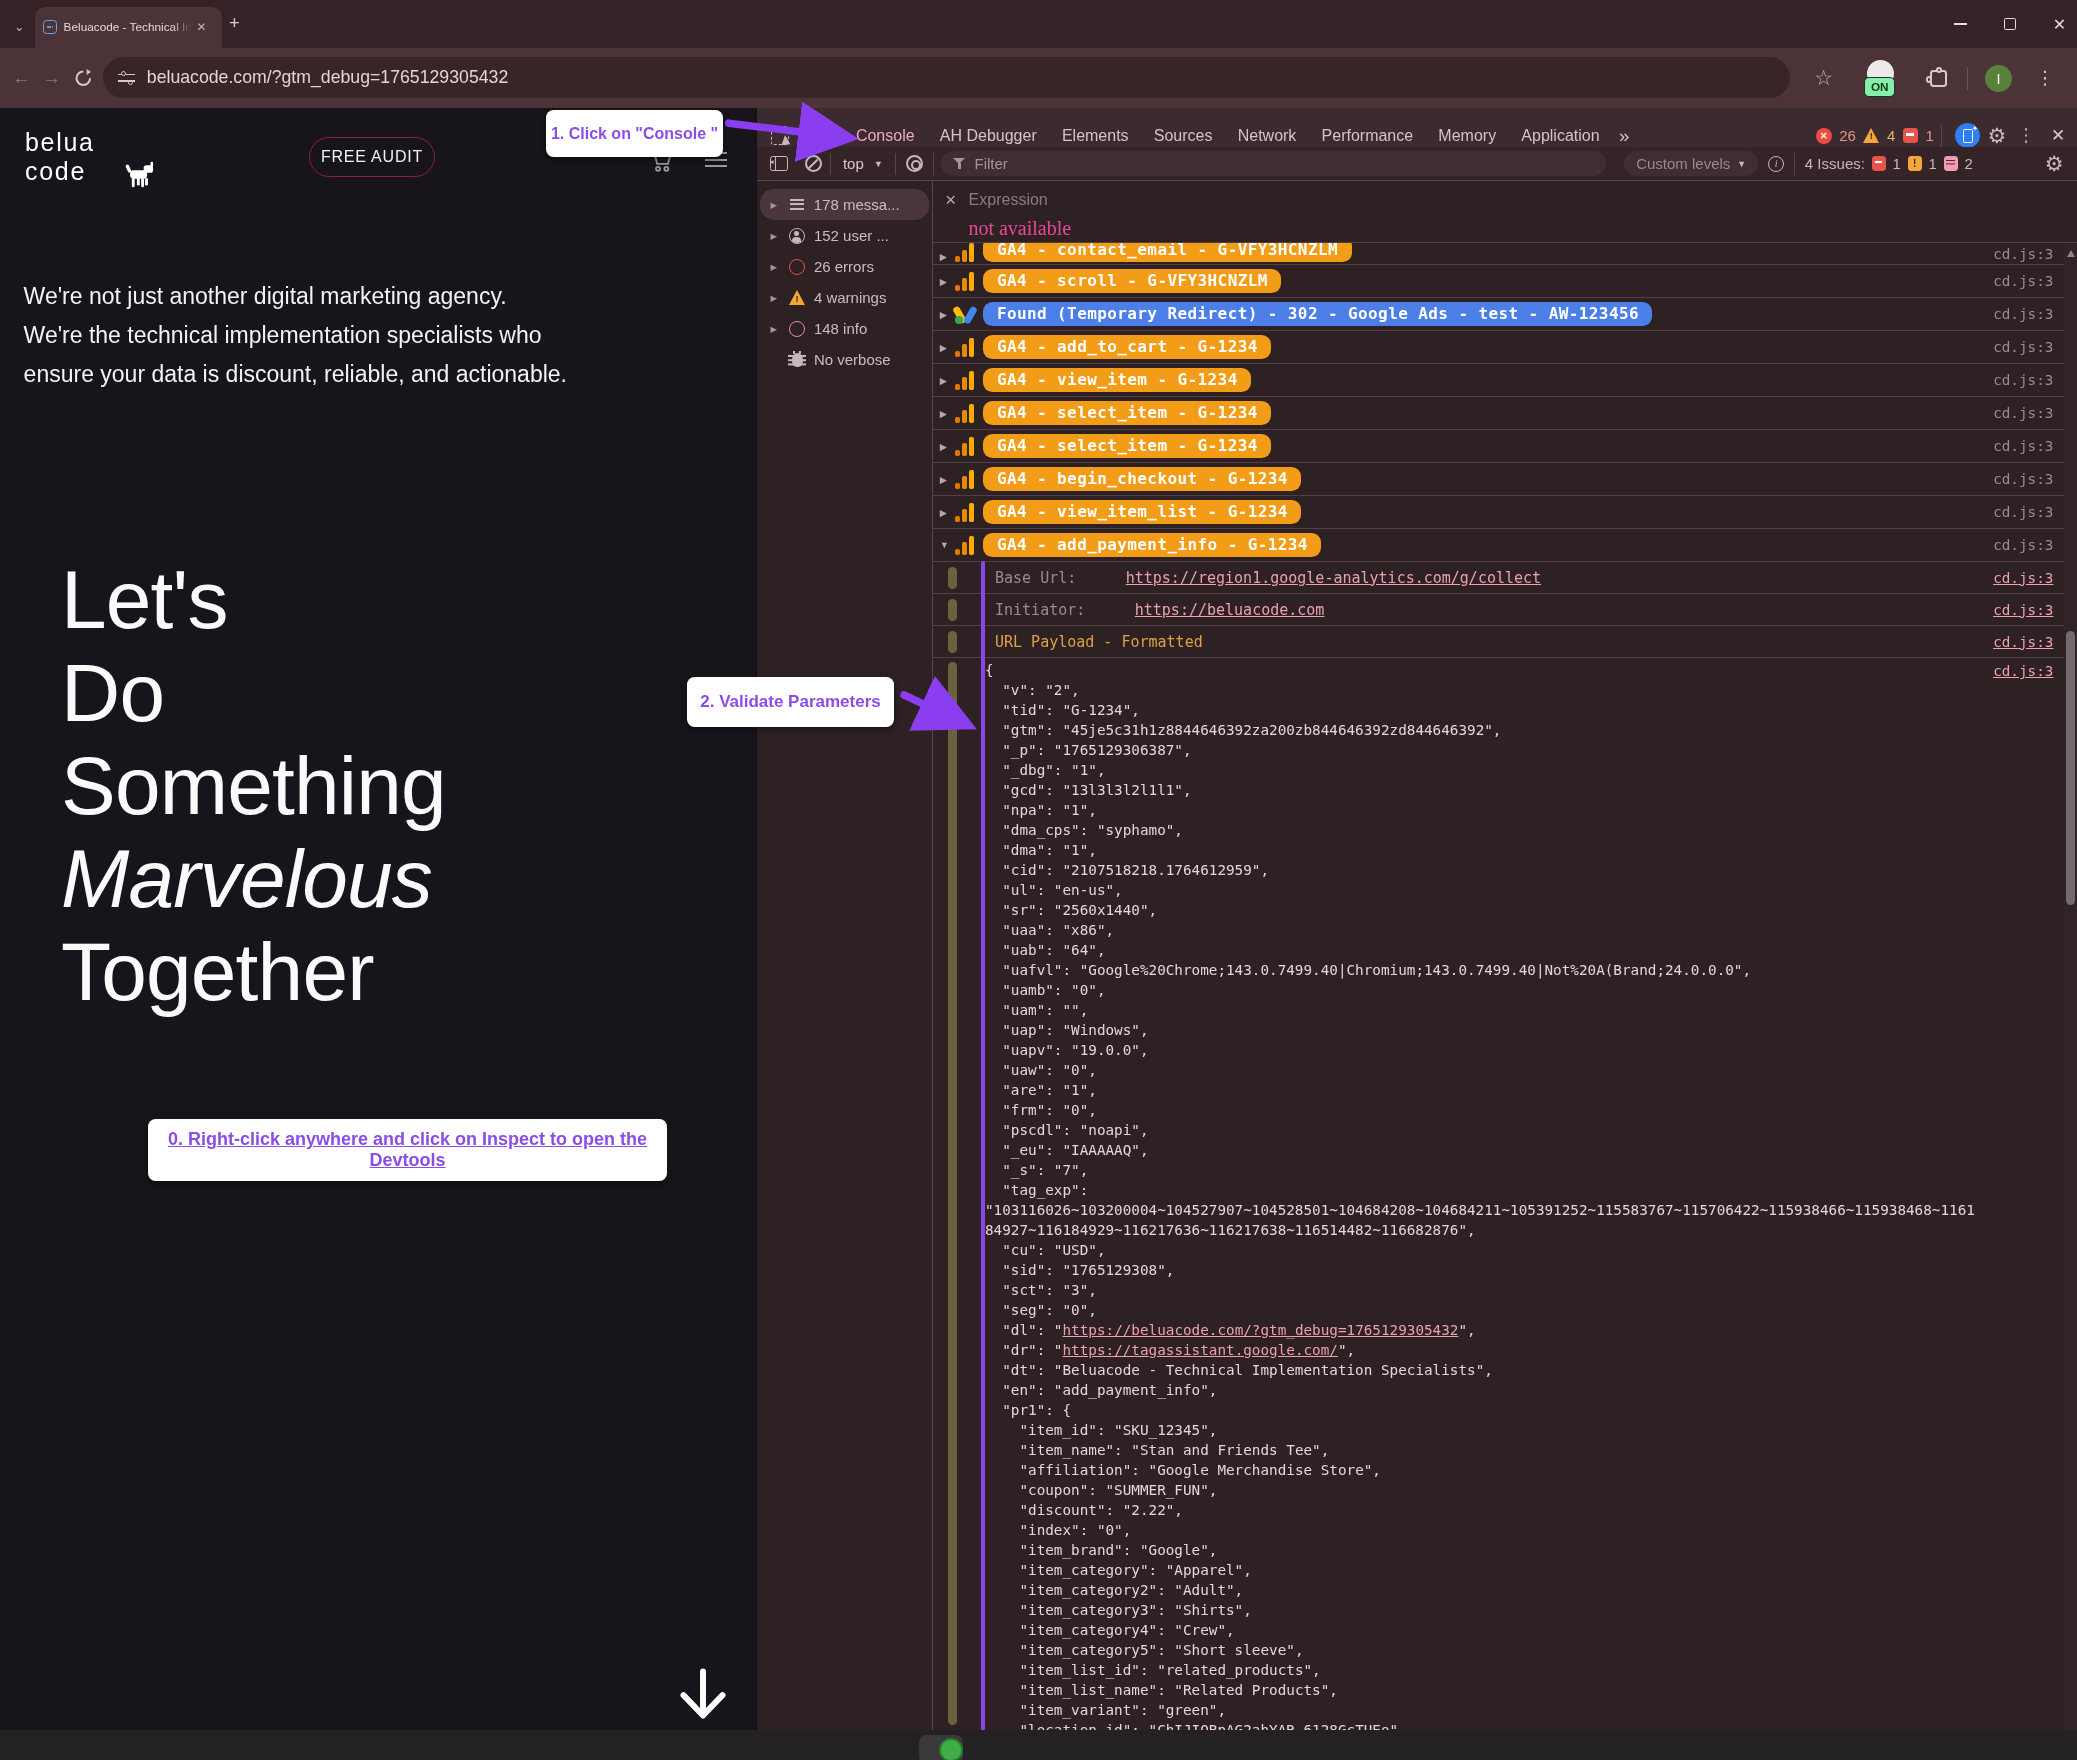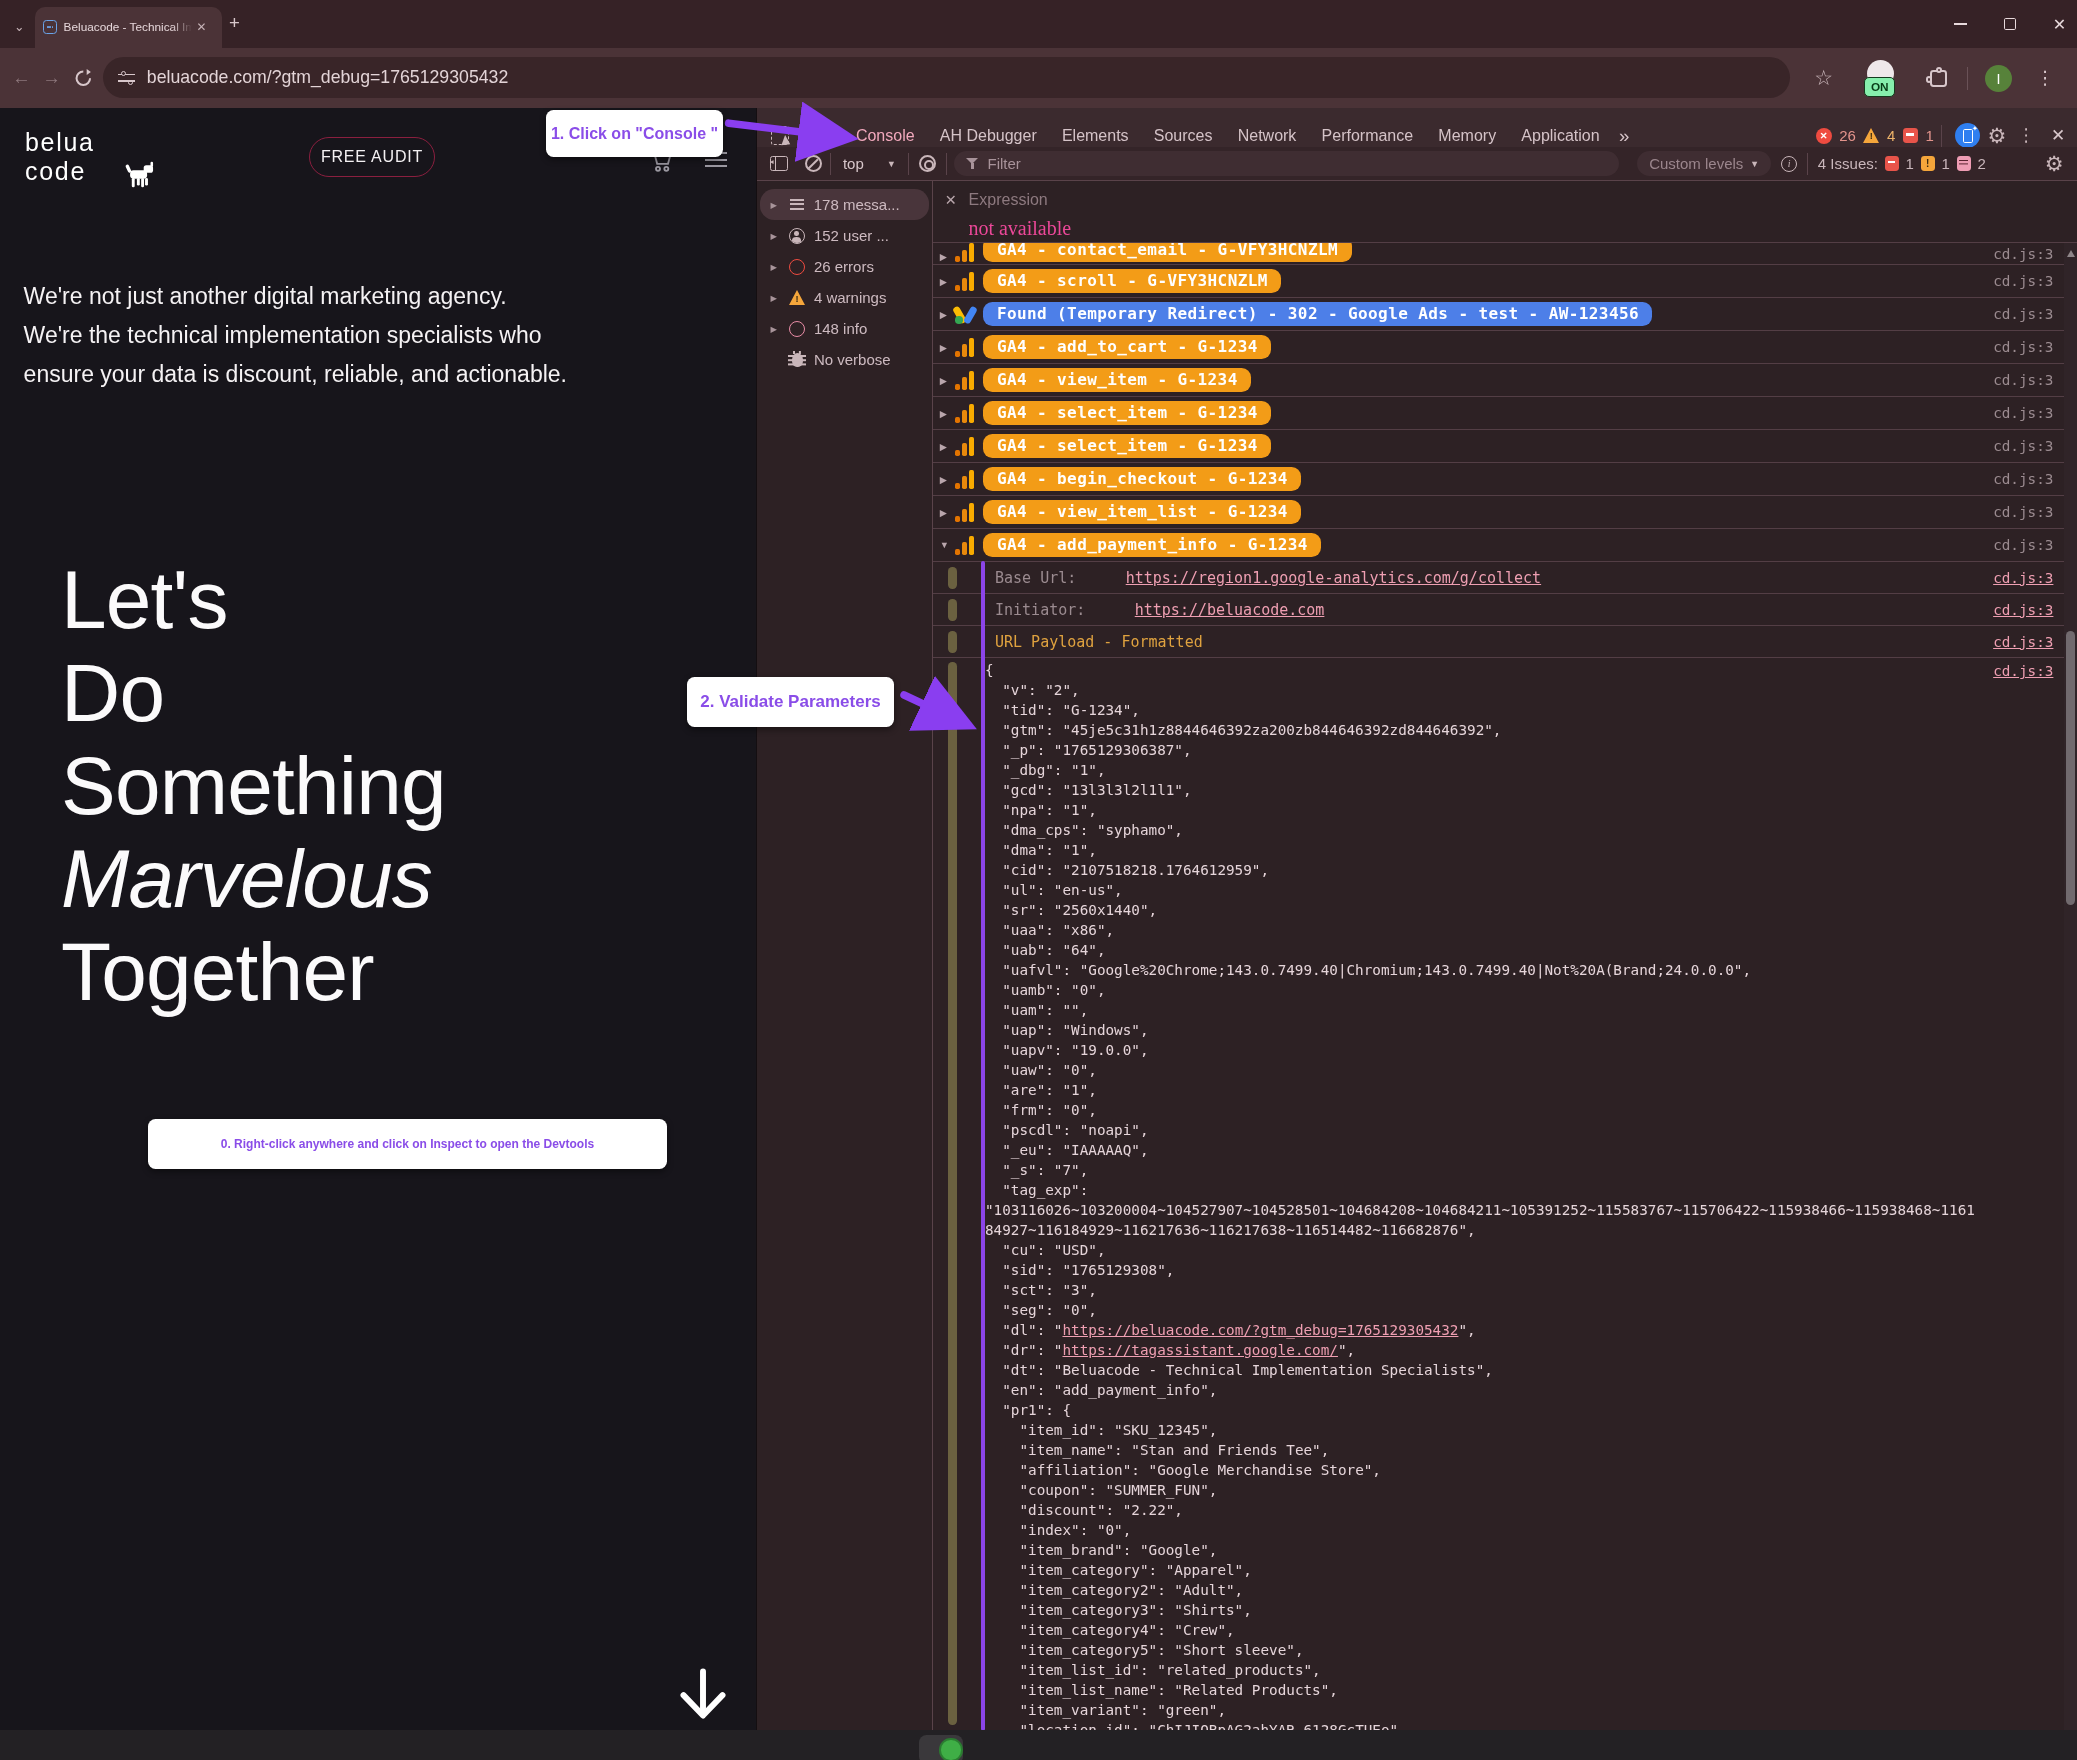--- a/index.html
+++ b/index.html
@@ -107,21 +107,21 @@
   .dots3 { color:#c9b6ba; font-size:17.7px; padding:0 3.4px; }
   .dt-close { color:#d8c7cb; font-size:17px; padding-left:5px; }
 
   .dt-toolbar { position:absolute; left:0; top:39px; width:100%; height:34px; background:#342428;
     display:flex; align-items:center; border-bottom:0.8px solid #5a434a; }
   .panel-ico { position:relative; width:18.6px; height:15px; border:1.7px solid #c9b6ba; border-radius:2.5px; margin:0 8.4px 0 12.6px; }
   .panel-ico::before { content:""; position:absolute; left:4.2px; top:0; bottom:0; width:1.7px; background:#c9b6ba; }
   .panel-ico::after { content:"◂"; position:absolute; left:-0.8px; top:0px; font-size:7.6px; color:#c9b6ba; }
   .block-ico { position:relative; width:17px; height:17px; border:2.1px solid #c9b6ba; border-radius:50%; margin:0 8.4px; }
   .block-ico::after { content:""; position:absolute; left:-0.8px; top:5.5px; width:14.3px; height:2.1px; background:#c9b6ba; transform:rotate(-45deg); }
-  .ctx-sel { display:flex; align-items:center; gap:23px; color:#d8c7cb; font-size:15px; margin:0 11.8px; }
+  .ctx-sel { display:flex; align-items:center; gap:10px; color:#d8c7cb; font-size:15px; margin:0 11.8px; }
   .caret { font-size:9.3px; color:#c9b6ba; }
   .eye-ico { position:relative; width:17.7px; height:17.7px; border:2.1px solid #c9b6ba; border-radius:50%; margin:0 10px; }
   .eye-ico::after { content:""; position:absolute; left:3.8px; top:3.8px; width:5.9px; height:5.9px; border:2.1px solid #c9b6ba; border-radius:50%; }
   .filter-pill { position:relative; height:24.5px; width:665px; background:#3f2d32; border-radius:12.6px;
     display:flex; align-items:center; padding:0 11.8px; gap:8.4px; margin-left:6.7px; }
   .funnel { position:relative; width:13.5px; height:11.8px; }
   .funnel::before { content:""; position:absolute; left:0; top:0; width:0; height:0;
     border-left:6.7px solid transparent; border-right:6.7px solid transparent; border-top:6.7px solid #a8939a; }
   .funnel::after { content:""; position:absolute; left:5.9px; top:5px; width:2.1px; height:6.7px; background:#a8939a; }
   .filter-text { color:#a8939a; font-size:15px; }
@@ -214,21 +214,21 @@
   .taskbar { position:absolute; left:0; top:1730px; width:2078px; height:30px; background:#232124; }
   .task-pill { position:absolute; left:919px; top:5px; width:44px; height:29px; background:#3a383b; border-radius:7.6px; }
   .task-green { position:absolute; left:939px; top:8.4px; width:23.6px; height:23.6px; border-radius:50%;
     background:#3fae46; border:2.5px solid #2b7c31; }
 
   
   .annot-box { position:absolute; background:#fff; border-radius:7.6px; display:flex; align-items:center;
     justify-content:center; color:#8a4de8; font-weight:bold; box-shadow:0 2.5px 6.7px rgba(0,0,0,.4); z-index:50; text-align:center; }
   .annot-1 { left:546px; top:110px; width:177px; height:47px; font-size:16px; }
   .annot-2 { left:687px; top:677px; width:207px; height:50px; font-size:17px; }
-  .annot-0 { left:148px; top:1119px; width:519px; height:50px; font-size:12px; }
+  .annot-0 { left:148px; top:1119px; width:519px; height:62px; font-size:18px;text-decoration:underline; }
   .arrow-layer { position:absolute; left:0; top:0; width:2078px; height:1761px; pointer-events:none; z-index:49; }
 </style>
 </head>
 <body>
 
 <div class="screen">
 
   <div class="titlebar">
     <div class="tab-search">⌄</div>
     <div class="tab">

